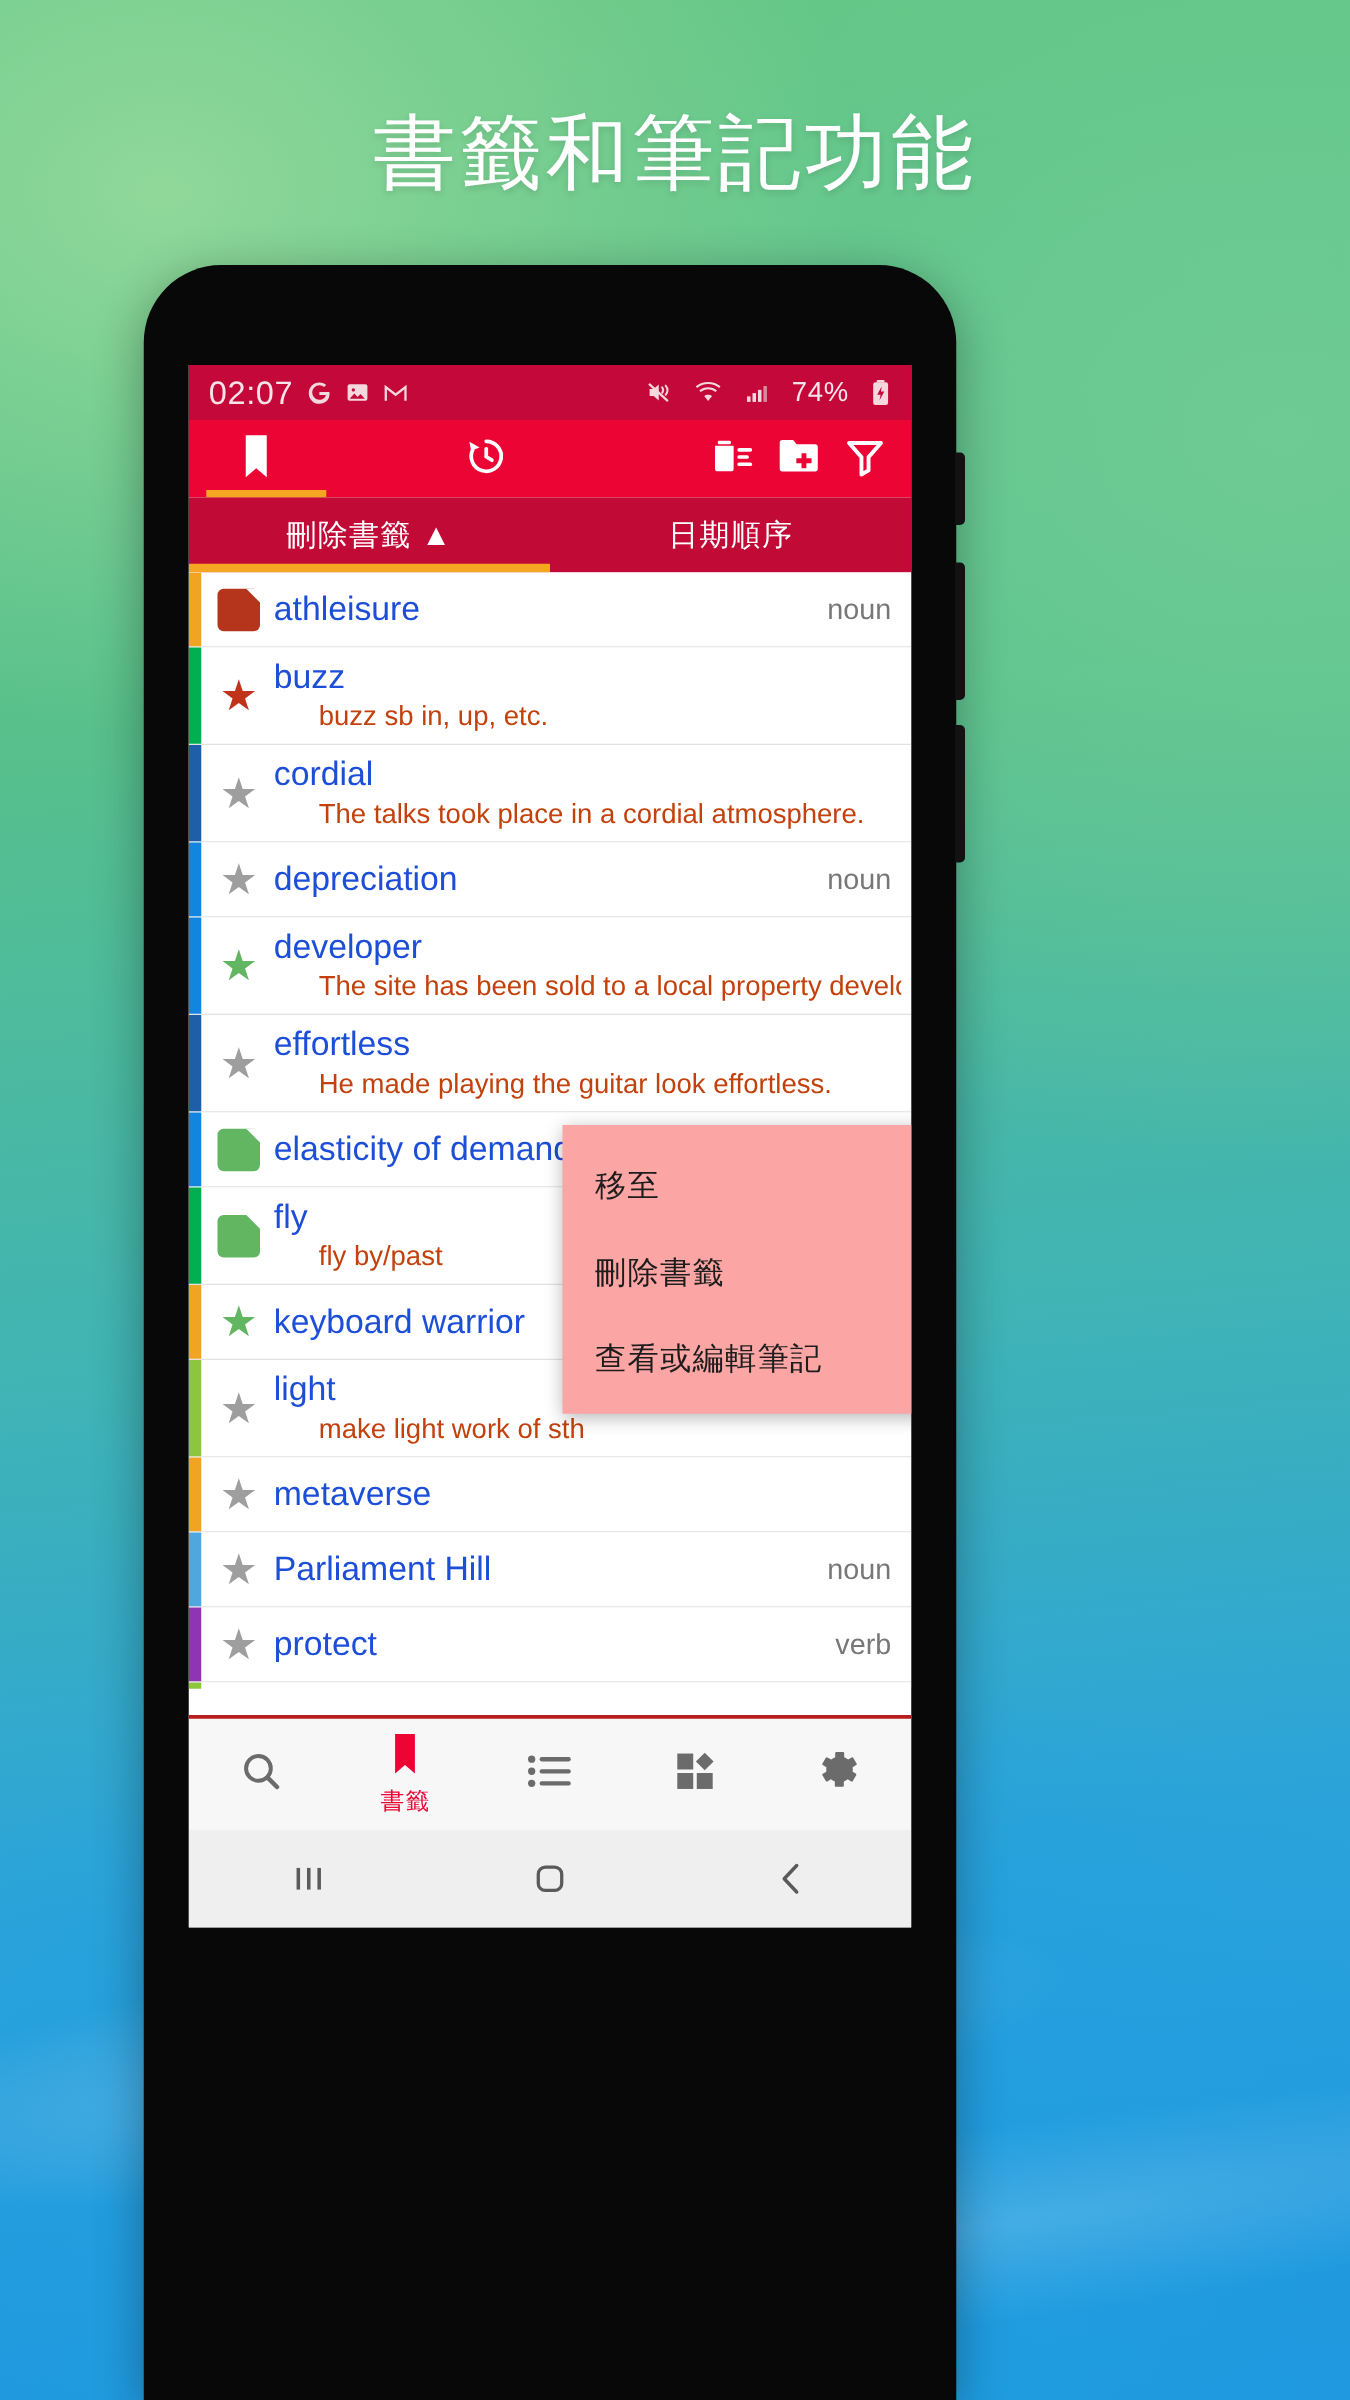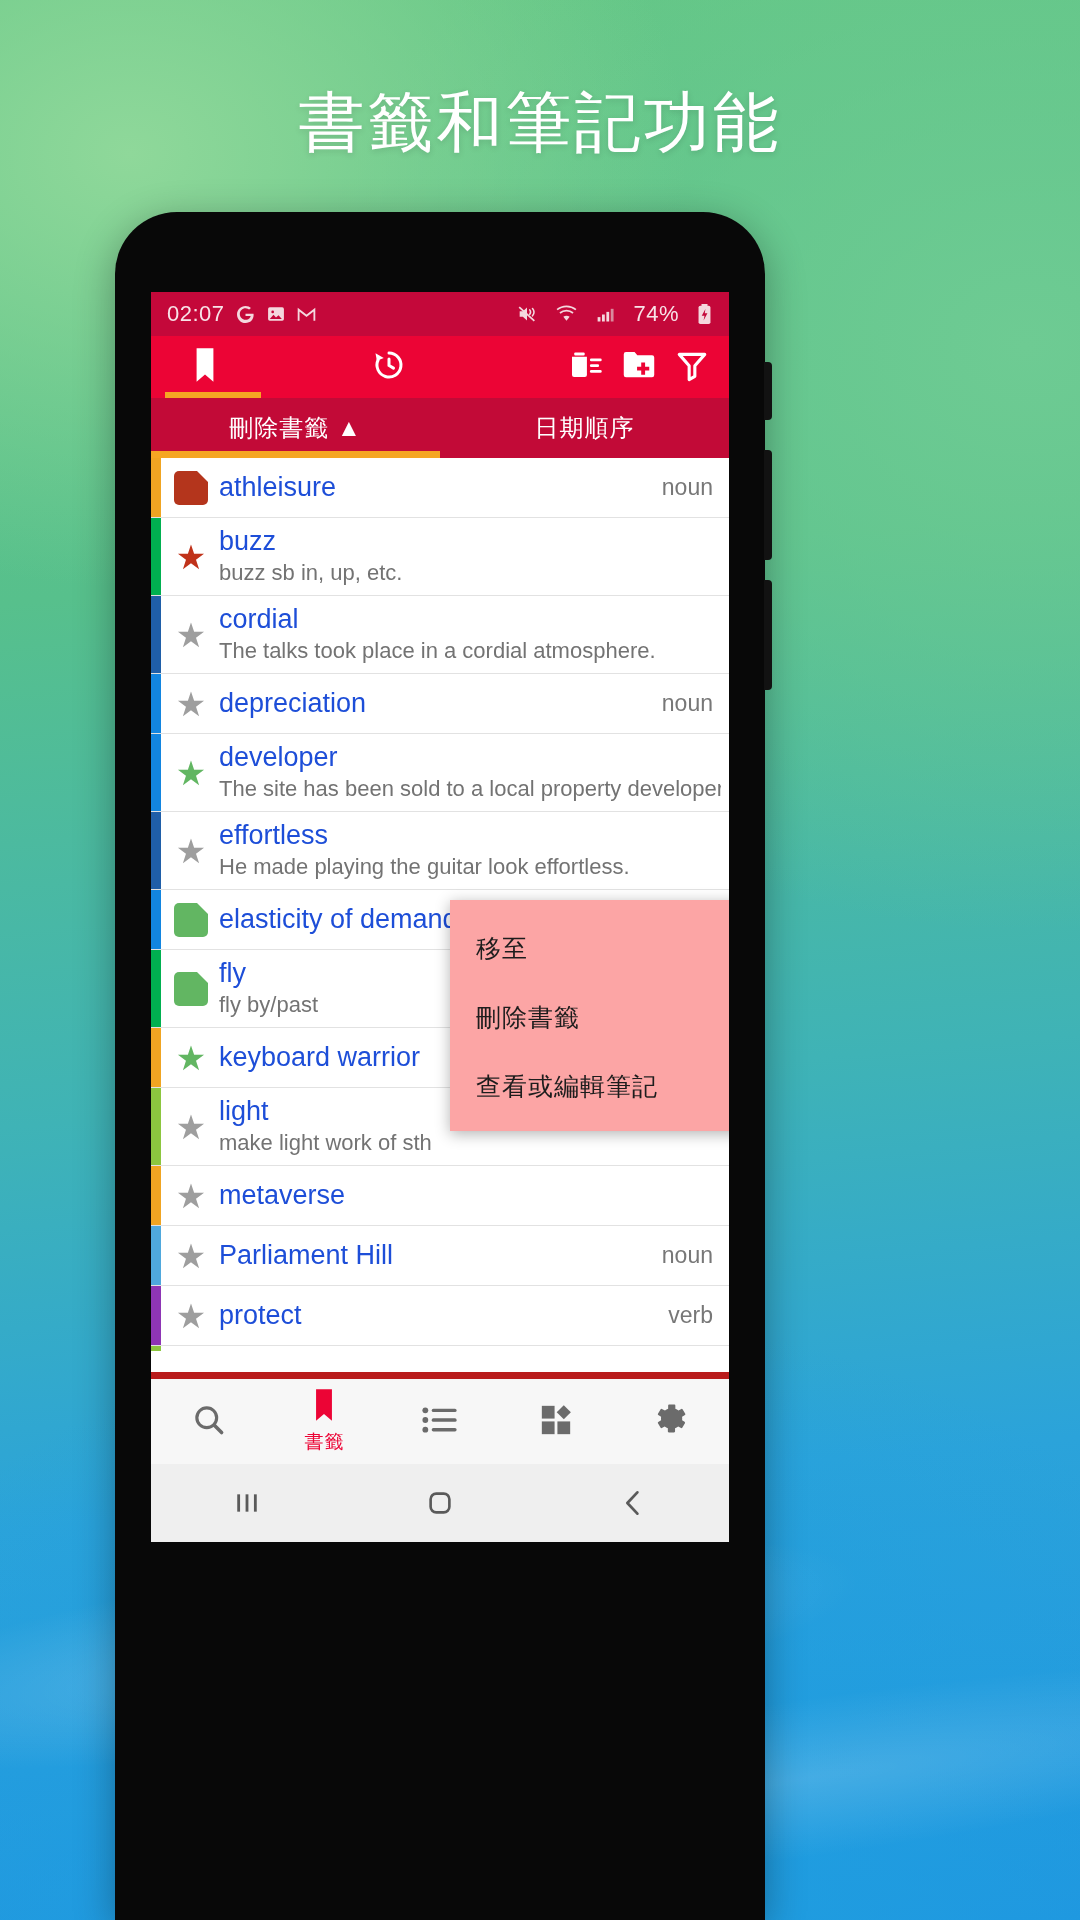--- a/index.html
+++ b/index.html
@@ -72,21 +72,21 @@
   
   #statusbar{
     height:44px; flex:none;
     background:#c4083a;
     display:flex; align-items:center;
     padding:0 16px;
     color:#f4d8de;
     font-size:21px;
   }
   #sb-left{ display:flex; align-items:center; gap:10px; }
-  #sb-time{ font-size:22px; letter-spacing:.5px; color:#f8e3e8; }
+  #sb-time{ font-size:26px; letter-spacing:.5px; color:#f8e3e8; }
   #sb-right{ margin-left:auto; display:flex; align-items:center; gap:17px; }
   .sb-ico{ display:inline-flex; align-items:center; }
   #sb-batt-text{ font-size:22px; color:#f8e3e8; letter-spacing:.5px; }
 
   
   #appbar{
     height:62px; flex:none;
     background:#ec0435;
     display:flex; align-items:center;
     position:relative;
@@ -136,22 +136,22 @@
   .row-ico{
     width:56px; flex:none;
     display:flex; align-items:center; justify-content:center;
   }
   .row-txt{ flex:1; min-width:0; padding-right:8px; }
   .row-word{
     font-size:27px; color:#1d4ed8; line-height:1.25;
     white-space:nowrap; overflow:hidden;
   }
   .row-sub{
-    font-size:22px; color:#737373; line-height:1.3;
-    white-space:nowrap; overflow:hidden;
+    font-size:22px; color:#c2410c; line-height:1.3;
+    white-space:nowrap; overflow:hidden;margin-left:36px;
   }
   .row-pos{
     font-size:23px; color:#777; padding-right:16px; flex:none;
   }
   .row-single{ display:flex; align-items:center; flex:1; }
   .row-single .row-word{ flex:1; }
 
   
   .star{ font-size:34px; line-height:1; }
   .fileico{
@@ -179,21 +179,21 @@
     padding:18px 26px;
     font-size:25px; color:#1d1d1d;
     letter-spacing:1px;
     white-space:nowrap;
   }
 
   
   #bottomnav{
     height:92px; flex:none;
     background:#f7f7f7;
-    border-top:7px solid #b91c1c;
+    border-top:3px solid #b91c1c;
     display:flex; align-items:center;margin-top:21px;
   }
   .nav-item{
     flex:1; height:100%;
     display:flex; flex-direction:column;
     align-items:center; justify-content:center; gap:3px;
   }
   .nav-label{ font-size:19px; color:#ec0435; letter-spacing:1px; }
 
   

